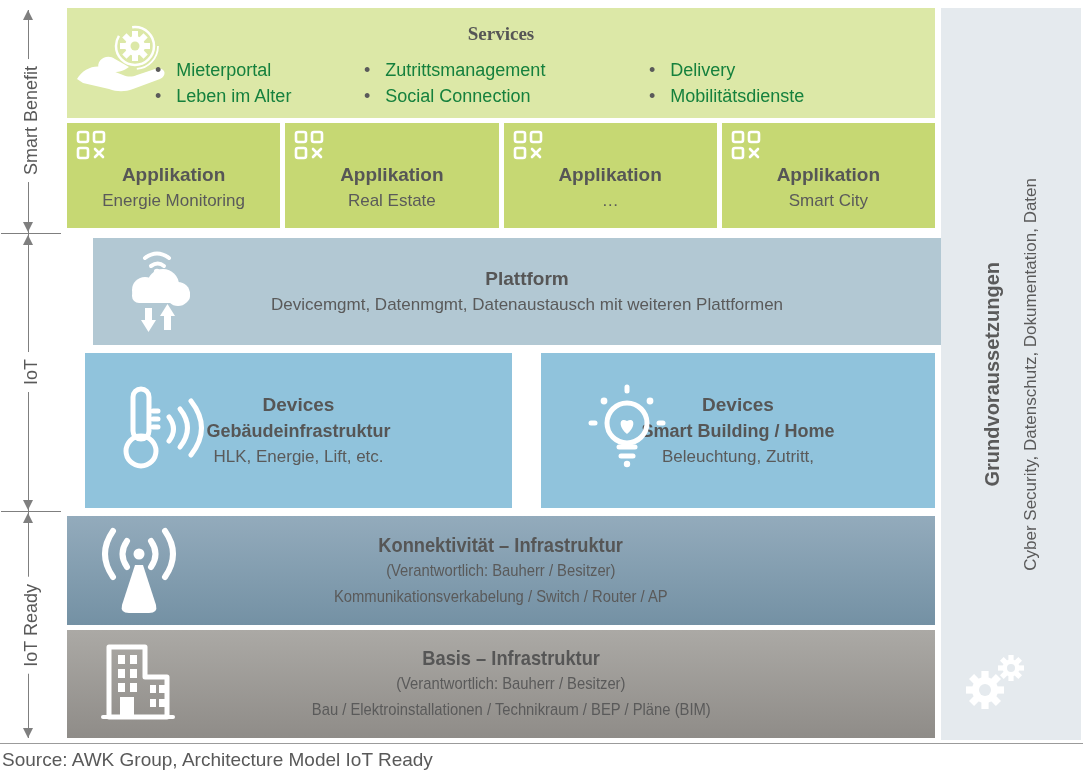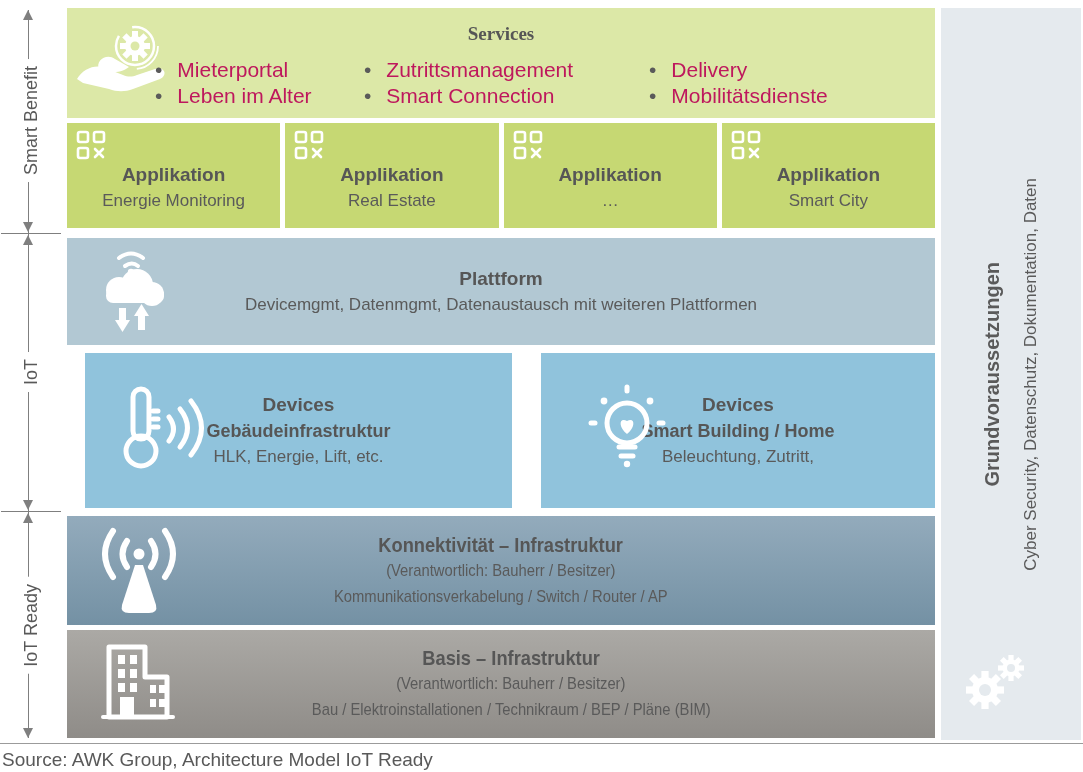--- a/index.html
+++ b/index.html
@@ -21,28 +21,28 @@
   .box{box-sizing:border-box;}
   .center-col{height:100%;display:flex;flex-direction:column;align-items:center;justify-content:center;text-align:center;}
   .box-title{font-size:19px;font-weight:bold;color:#565656;line-height:26px;}
   .box-sub{font-size:18px;font-weight:bold;color:#565656;line-height:26px;}
   .box-line{font-size:17px;color:#5a5a5a;line-height:26px;}
   .cond{display:inline-block;transform:scaleX(0.87);transform-origin:center;white-space:nowrap;}
 
   .services{top:8px;height:110px;background:#dce8a7;}
   .services-title{position:absolute;left:0;right:0;top:13px;text-align:center;font-family:Liberation Serif, serif;}
   .svc-col{position:absolute;top:49px;}
-  .svc-item{font-size:21px;line-height:26px;color:#be185d;white-space:nowrap;}
+  .svc-item{font-size:18px;line-height:26px;color:#15803d;white-space:nowrap;}
   .svc-item::before{content:"•";margin-right:15px;color:#5a5a5a;}
 
   .apps-row{top:123px;height:105px;display:flex;gap:5px;}
   .app-box{flex:1;position:relative;background:#c6d873;}
   .app-icon{position:absolute;top:7px;left:9px;}
 
-  .plattform{top:238px;height:107px;background:#b2c8d3;position:absolute;}
+  .plattform{top:238px;height:107px;background:#b2c8d3;position:absolute;margin-left:26px;}
   .devices-row{top:353px;height:155px;display:flex;gap:11px;}
   .dev-box{position:relative;background:#90c3dc;margin-left:18px;}
   .dev-left{width:427px;}
   .dev-right{flex:1;}
 
   .konnekt{top:516px;height:109px;background:linear-gradient(#93abbc,#7491a4);}
   .basis{top:630px;height:108px;background:linear-gradient(#aba9a5,#8f8c88);padding-left:20px;}
 
   .side-icon{position:absolute;top:50%;transform:translateY(-50%);}
 
@@ -107,21 +107,21 @@
         <path fill="#fff" d="M24 53 C20 43 32 36 40 42 L54 50 C48 55 38 56 32 55 Z"></path>
       </svg>
     </span>
     <div class="services-title box-title">Services</div>
     <div class="svc-col" style="left:88px">
       <div class="svc-item">Mieterportal</div>
       <div class="svc-item">Leben im Alter</div>
     </div>
     <div class="svc-col" style="left:297px">
       <div class="svc-item">Zutrittsmanagement</div>
-      <div class="svc-item">Smart Connection</div>
+      <div class="svc-item">Social Connection</div>
     </div>
     <div class="svc-col" style="left:582px">
       <div class="svc-item">Delivery</div>
       <div class="svc-item">Mobilitätsdienste</div>
     </div>
   </div>
 
   <div class="layer apps-row">
     <div class="app-box box">
       <span class="app-icon">

